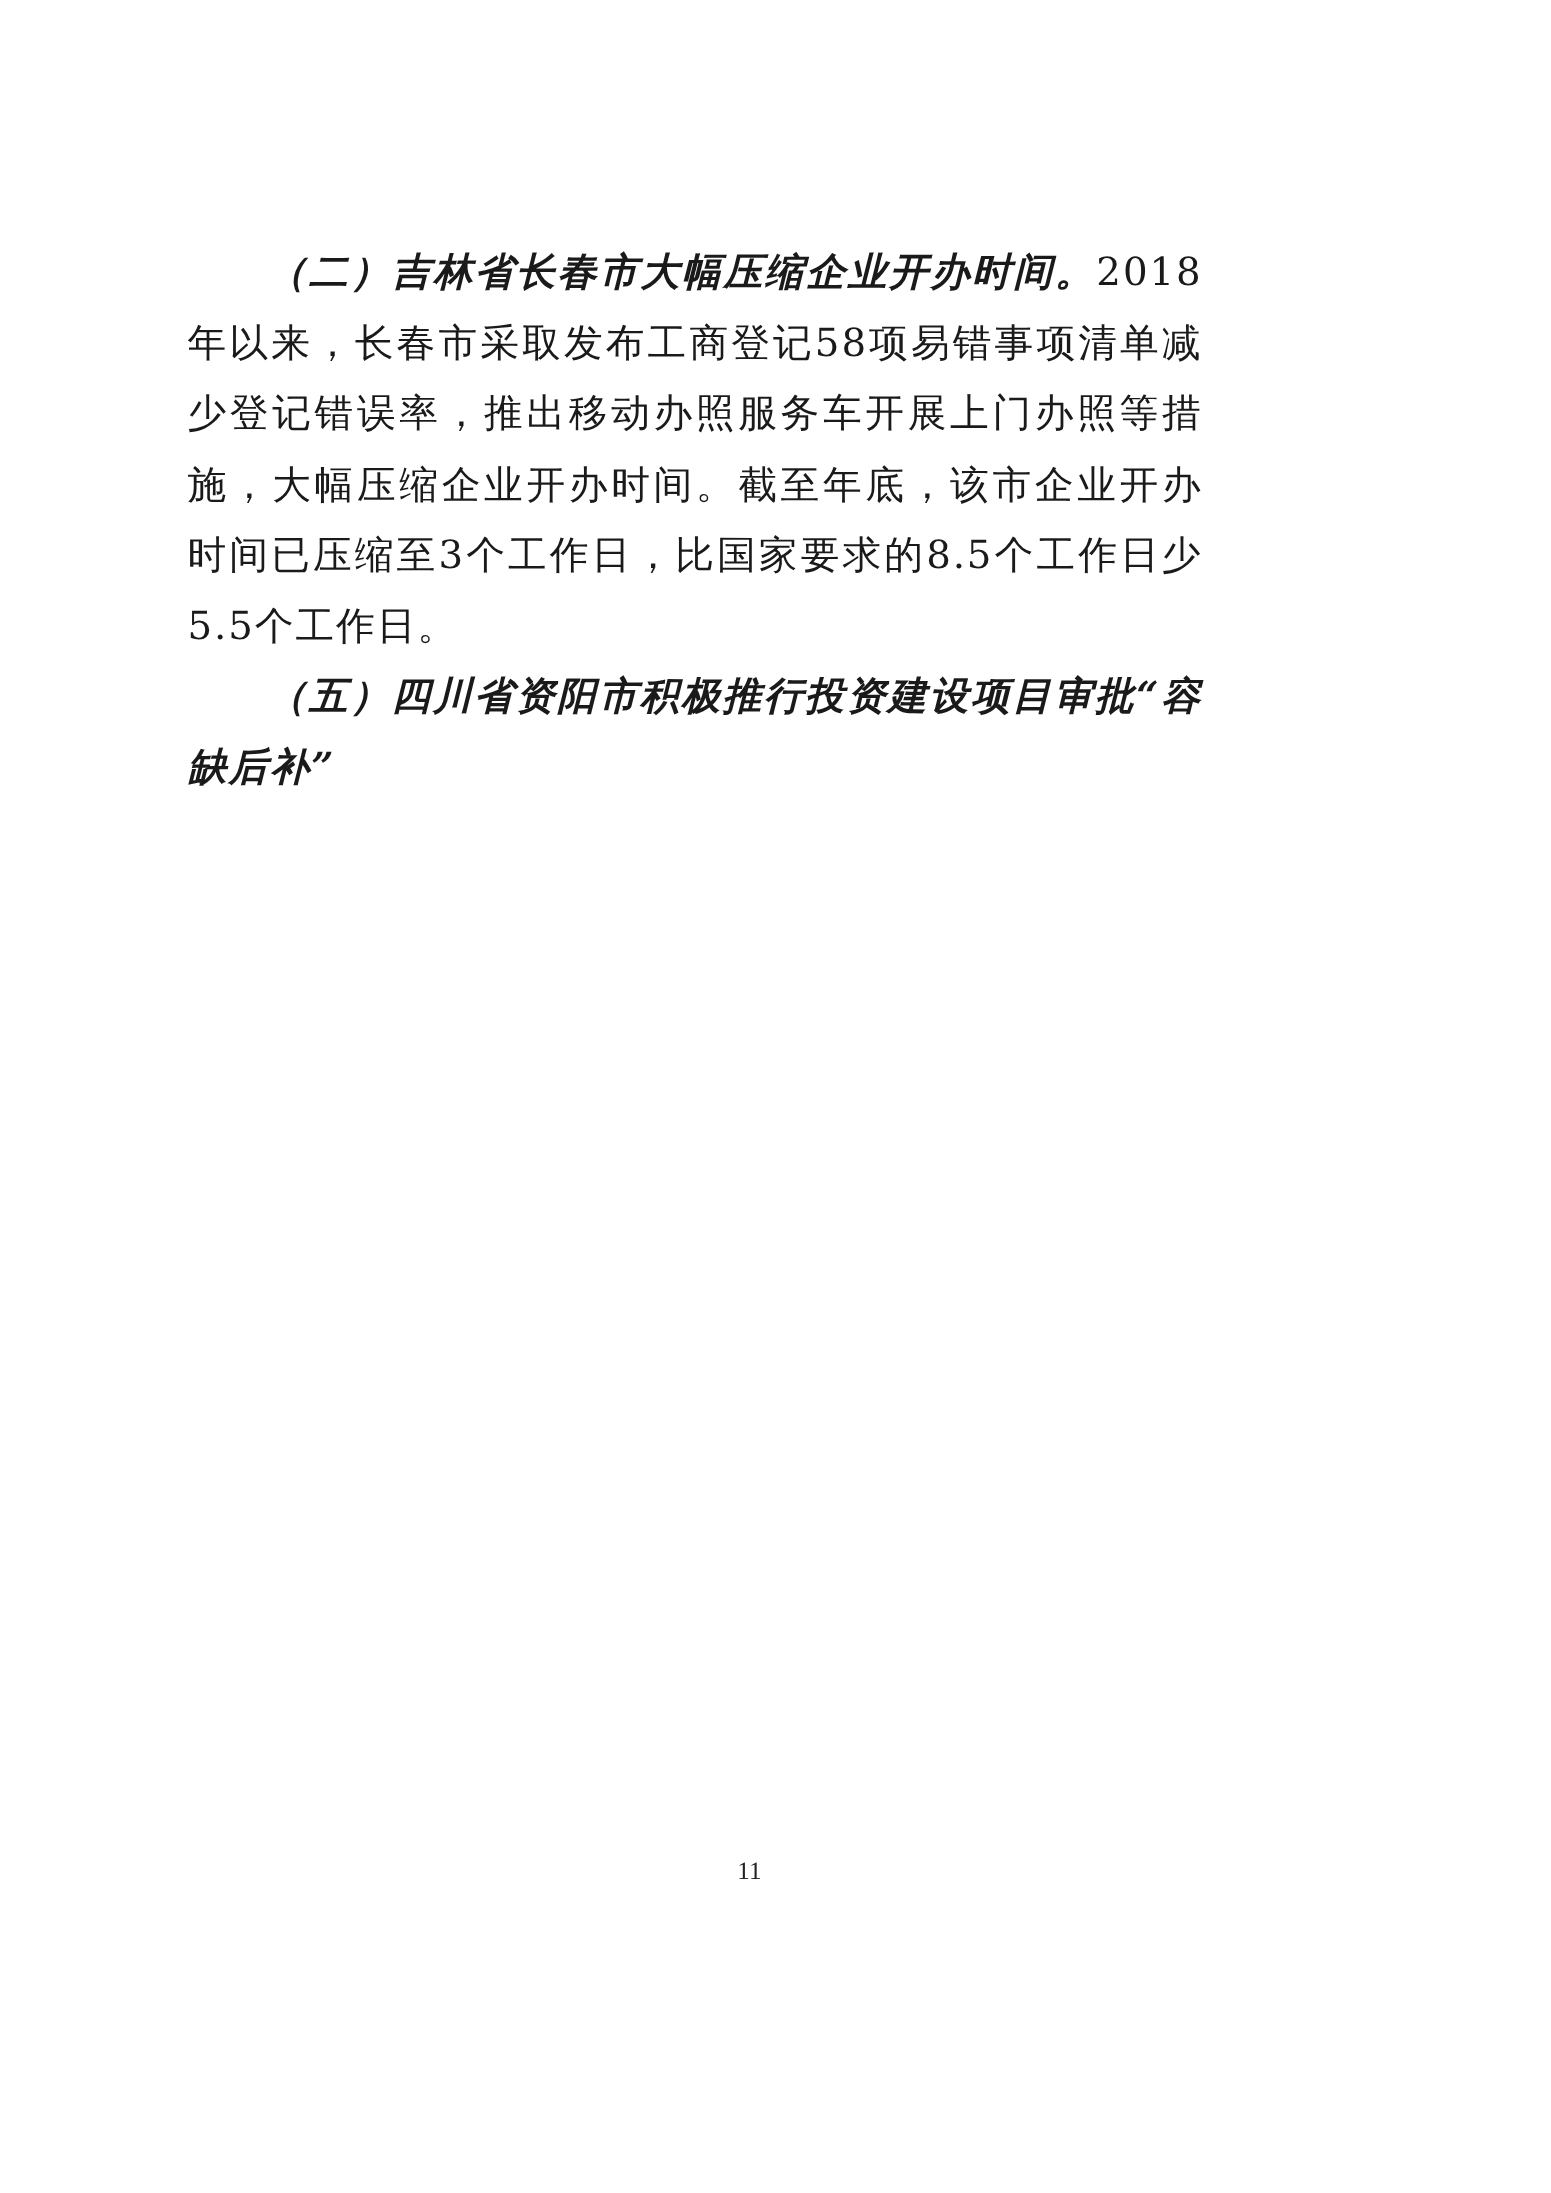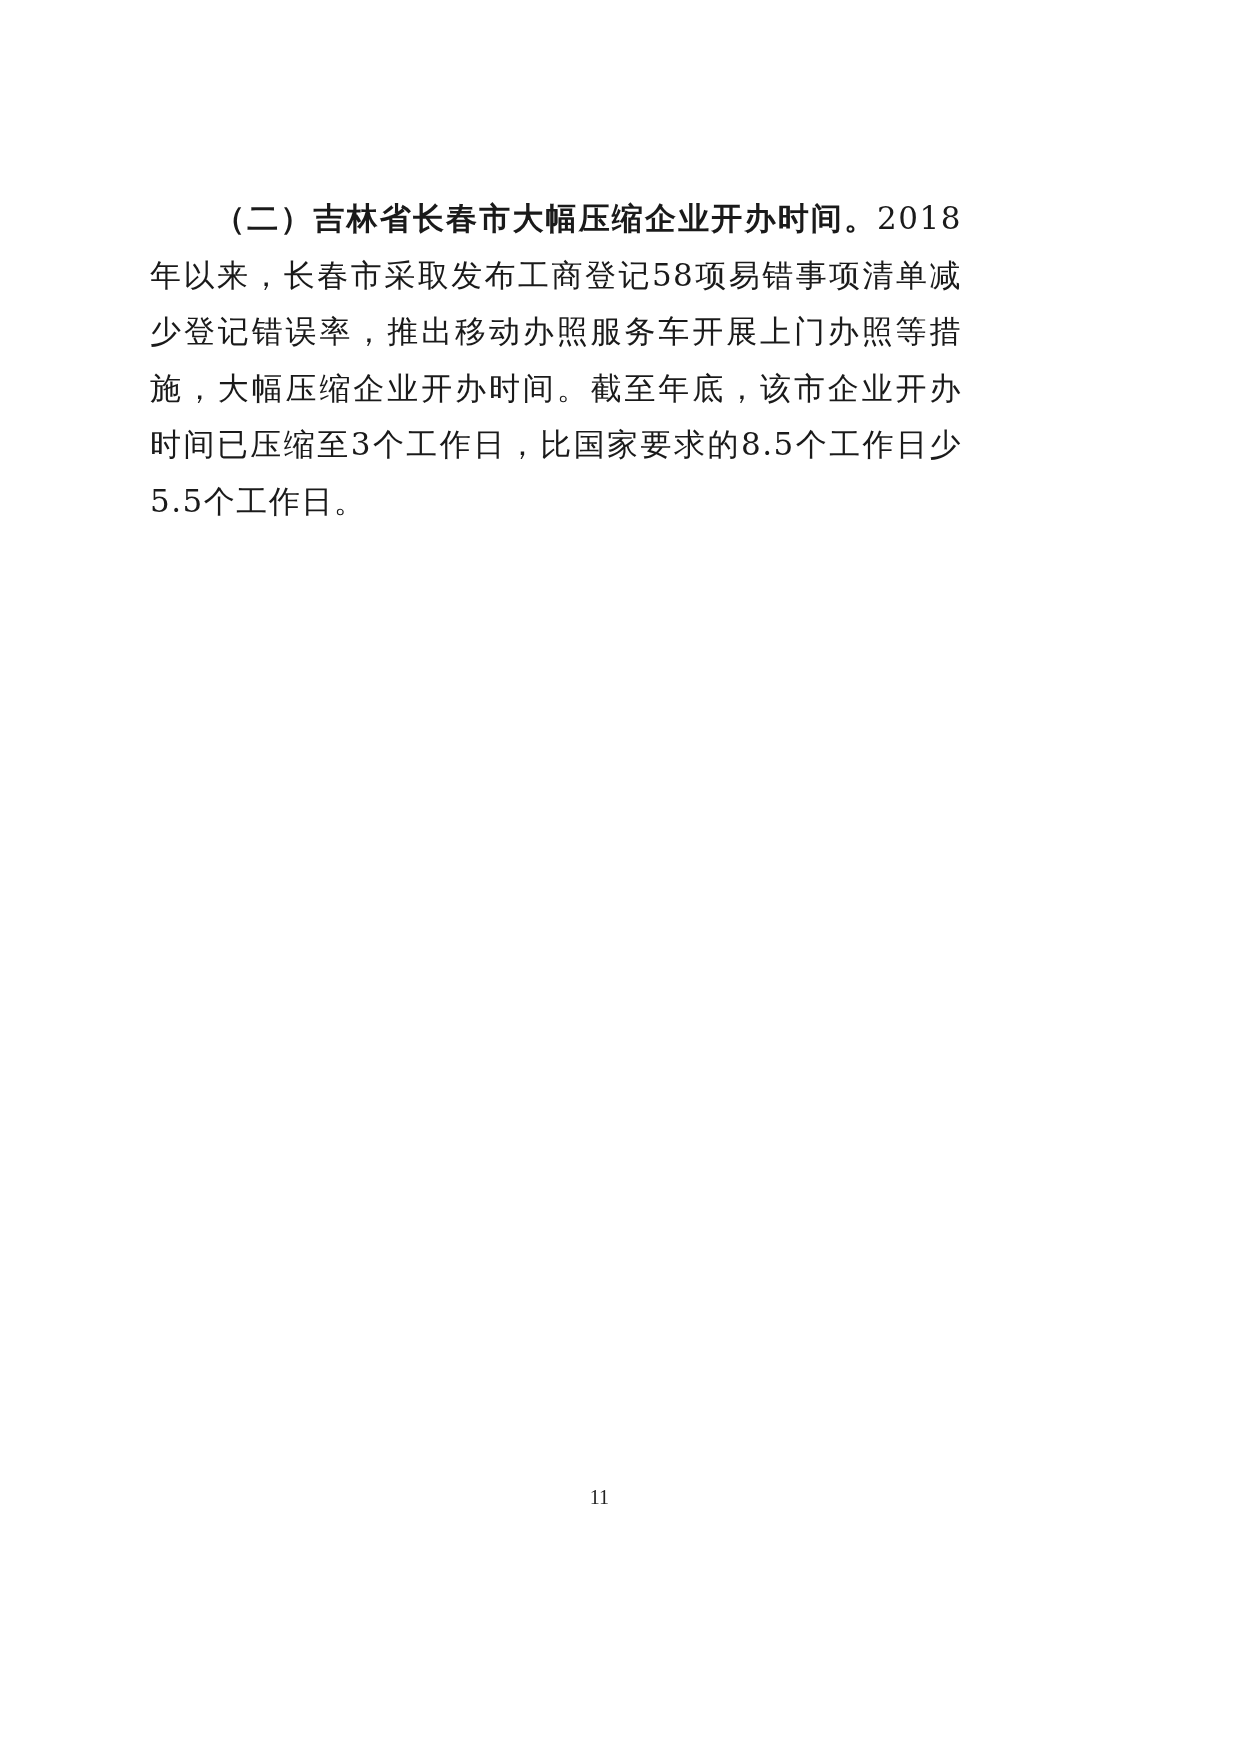--- a/index.html
+++ b/index.html
@@ -2,26 +2,29 @@
 <html><head>
 <meta charset="utf-8">
 <style>
   html, body { margin: 0; padding: 0; background: #ffffff; }
   body { width: 1241px; height: 1754px; position: relative; overflow: hidden;
          font-family: "DejaVu Serif", "Liberation Serif", serif; color: #1a1a1a; }
   .page { position: absolute; left: 150px; top: 190px; width: 812px; }
   .para { margin: 0; font-size: 31px; line-height: 56.5px; text-align: justify;
           text-align-last: left; letter-spacing: 1.5px; }
   .para.indent { text-indent: 64px; }
-  .heading { font-weight: bold; letter-spacing: 2px; }
+  .heading { font-weight: bold; letter-spacing: 2px; font-style: italic; }
   .pagenum { position: absolute; top: 1486px; left: 0; width: 1199px; text-align: center;
              font-family: "Liberation Serif", serif; font-size: 20px; color: #222; }
 </style>
 </head>
 <body>
 
 <div class="page">
   <p class="para indent">
     <span class="heading">（二）吉林省长春市大幅压缩企业开办时间。</span><span>2018年以来，长春市采取发布工商登记58项易错事项清单减少登记错误率，推出移动办照服务车开展上门办照等措施，大幅压缩企业开办时间。截至年底，该市企业开办时间已压缩至3个工作日，比国家要求的8.5个工作日少5.5个工作日。</span>
   </p>
+  <p class="para indent">
+    <span class="heading">（五）四川省资阳市积极推行投资建设项目审批“容缺后补”</span><span></span>
+  </p>
 </div>
 
 <div class="pagenum">11</div>
 
 </body></html>

